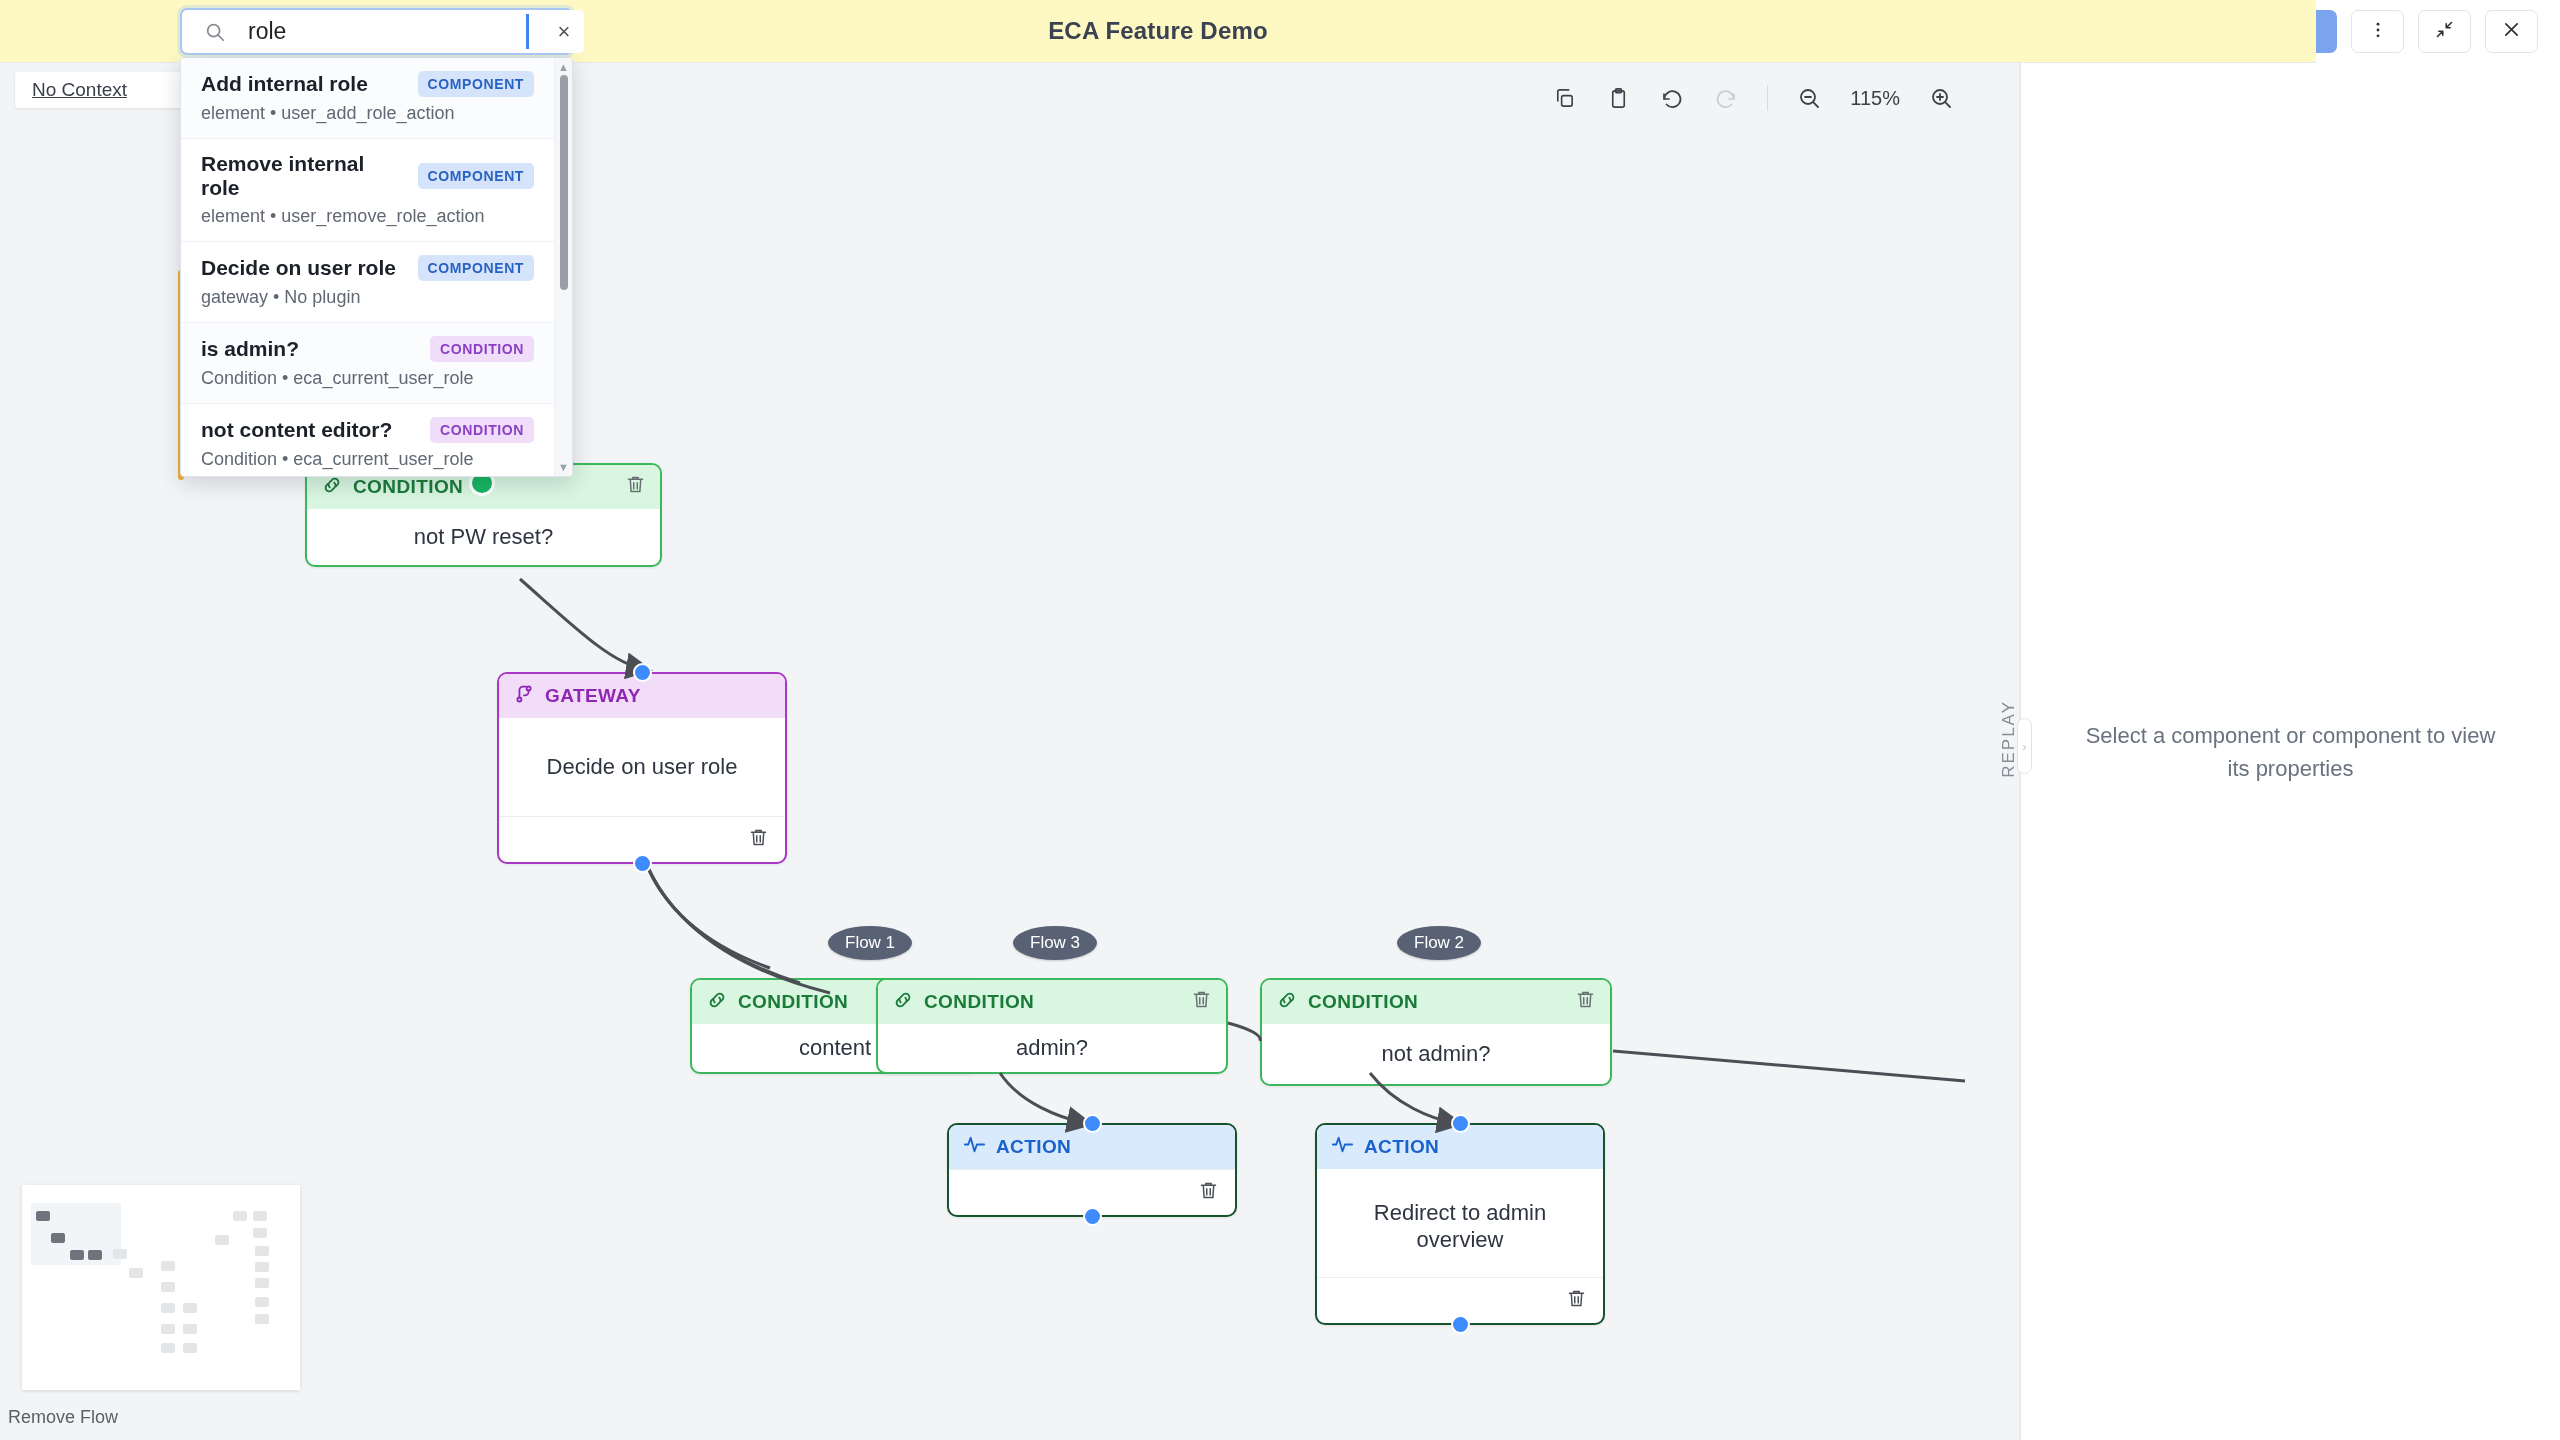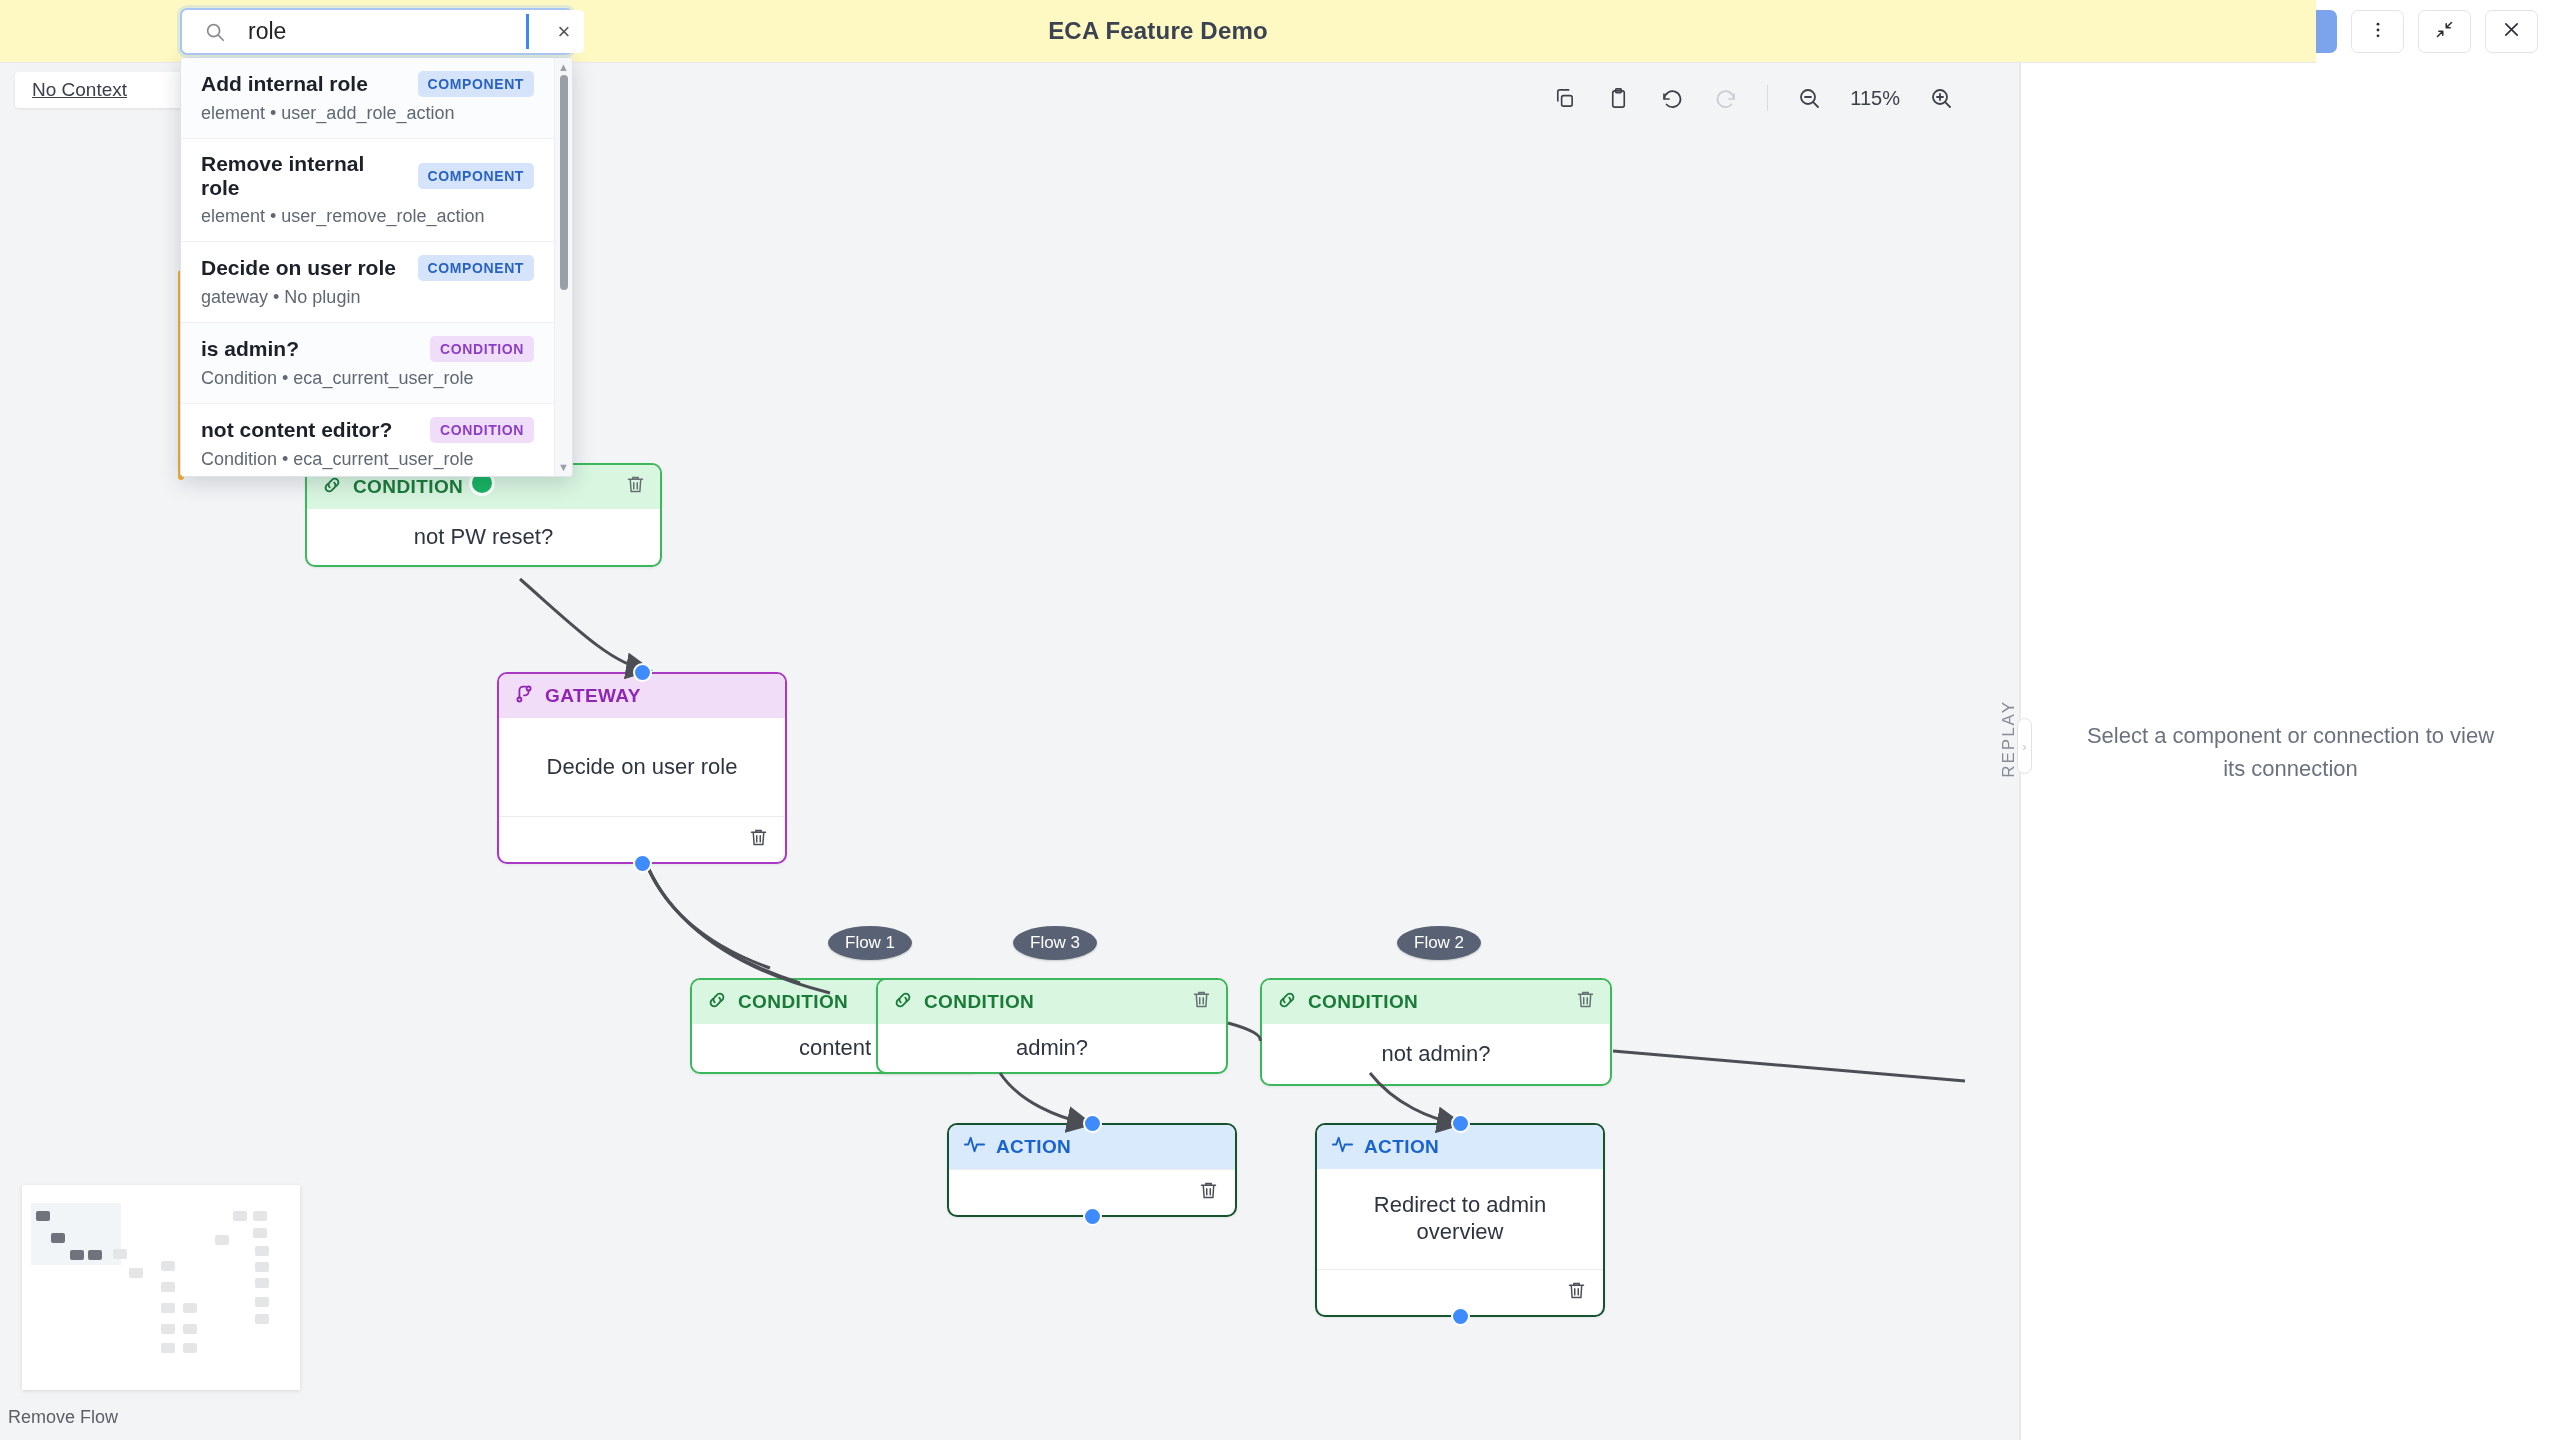--- a/index.html
+++ b/index.html
@@ -379,21 +379,21 @@
     <div class="node action" style="left:1315px; top:1060px; width:290px;">
       <span class="handle top"></span>
       <div class="node-head">
         <span>
           <svg width="23" height="23" viewBox="0 0 24 24" fill="none" stroke="#1a63cc" stroke-width="2" stroke-linecap="round" stroke-linejoin="round">
             <path d="M2 12h3.5l2.5-7 4 14 2.5-7H22"></path>
           </svg>
         </span>
         <span>ACTION</span>
       </div>
-      <div class="node-body" style="height:100px;">Redirect to admin overview</div>
+      <div class="node-body" style="height:100px;margin-top:8px;">Redirect to admin overview</div>
       <div class="node-foot">
         <span>
           <svg width="21" height="21" viewBox="0 0 24 24" fill="none" stroke="#4a4f57" stroke-width="1.7" stroke-linecap="round">
             <path d="M4 6h16M9 6V4h6v2M6 6l1 14h10l1-14M10 10v7M14 10v7"></path>
           </svg>
         </span>
       </div>
       <span class="handle bottom"></span>
     </div>
 
@@ -471,21 +471,21 @@
 
   <div class="subbar"></div>
   <div class="context-select">No Context</div>
 
   <div class="panel-divider"></div>
   <div class="replay-tab">REPLAY</div>
   <div class="panel-grip">
     <span>›</span>
   </div>
   <div class="right-panel">
-    <div class="panel-empty">Select a component or connection to view its connection</div>
+    <div class="panel-empty">Select a component or component to view its properties</div>
   </div>
 
   <div class="topbar">
     <div class="app-title">ECA Feature Demo</div>
   </div>
 
   <div class="new-event-btn">
     <span class="plus">+</span>
     <span>New event</span>
   </div>

